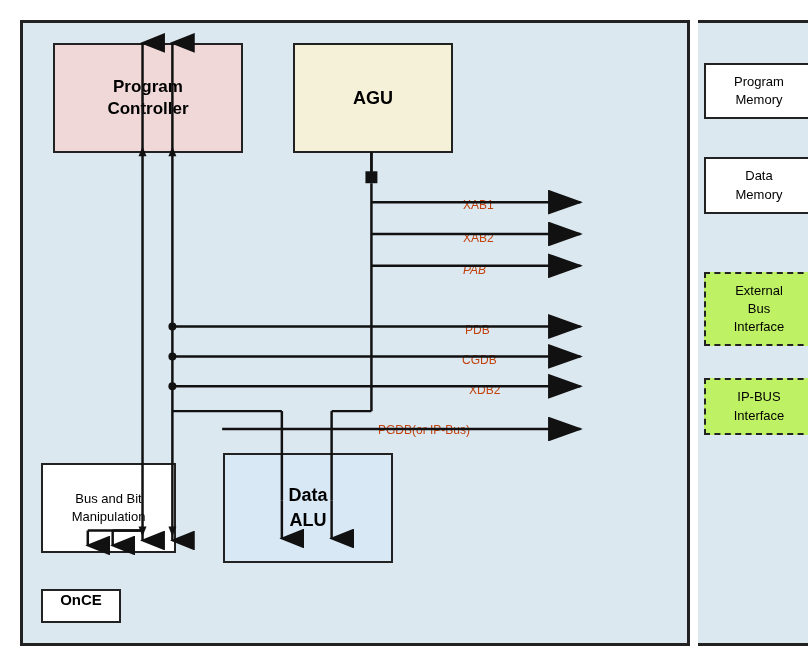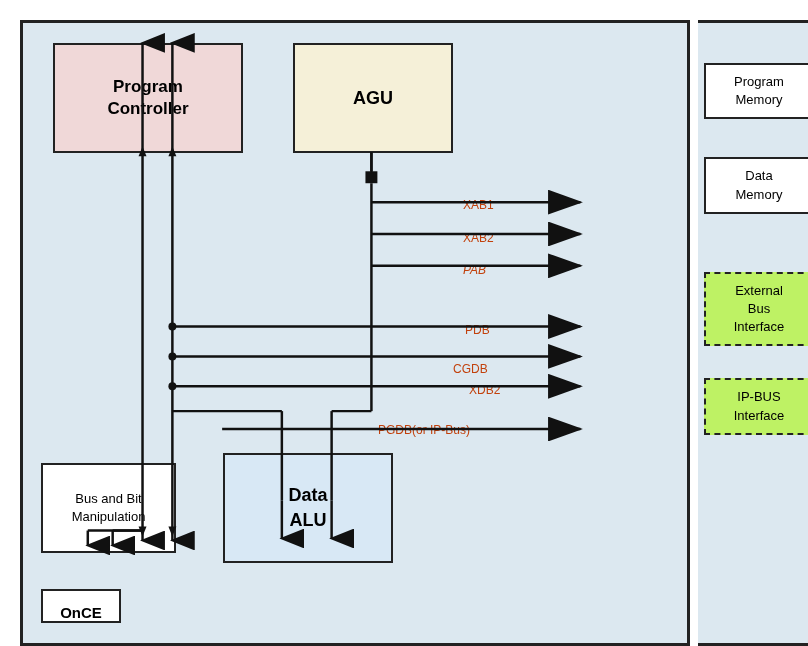--- a/index.html
+++ b/index.html
@@ -116,21 +116,21 @@
     
     .once-box {
       position: absolute;
       bottom: 20px;
       left: 18px;
       width: 80px;
       height: 34px;
       background: #fff;
       border: 2.5px solid #222;
       display: flex;
-      align-items: flex-end;
+      align-items: flex-start;
       justify-content: center;
       font-size: 15px;
       font-weight: bold;
     }
 
     
     .mem-box {
       width: 110px;
       border: 2px solid #222;
       background: #fff;
@@ -199,21 +199,21 @@
     </div>
     <div class="bus-label" style="left:440px; top:208px;text-align:center;">
       <span>XAB2</span>
     </div>
     <div class="bus-label" style="left:440px; top:240px;font-style:italic;">
       <span>PAB</span>
     </div>
     <div class="bus-label" style="left:430px; top:300px;margin-left:12px;">
       <span>PDB</span>
     </div>
-    <div class="bus-label" style="left:430px; top:330px;margin-top:9px;">
+    <div class="bus-label" style="left:439px; top:330px;">
       <span>CGDB</span>
     </div>
     <div class="bus-label" style="left:430px; top:360px;margin-left:16px;">
       <span>XDB2</span>
     </div>
     <div class="bus-label" style="left:355px; top:400px;">
       <span>PGDB(or IP-Bus)</span>
     </div>
 
     <svg class="diagram-svg" viewBox="0 0 667 623">

